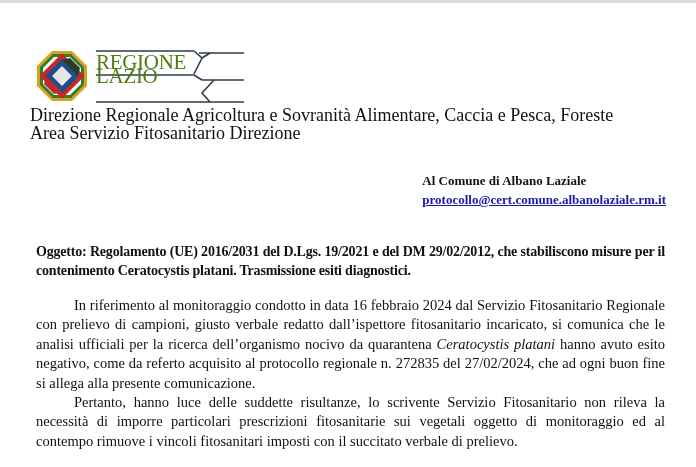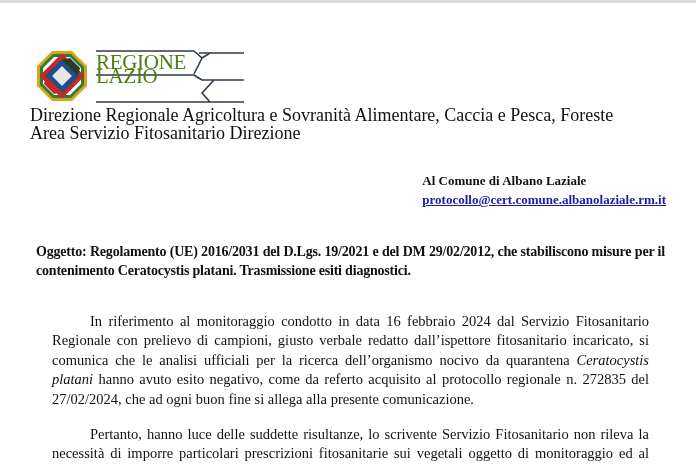--- a/index.html
+++ b/index.html
@@ -28,21 +28,21 @@
     .recipient a { color: #1a1aa6; display: block; }
     .subject {
       position: absolute; left: 36px; top: 242px; width: 629px;
       font-weight: bold; font-size: 14px; line-height: 19px; text-align: justify;
       font-family: "Liberation Serif", serif; letter-spacing: -0.2px;
     }
     .body-text {
       position: absolute; left: 36px; top: 296px; width: 629px;
       font-size: 14.5px; line-height: 19.4px; text-align: justify;
     }
-    .body-text p { margin: 16px; text-indent: 38px; }
+    .body-text p { margin: 0; text-indent: 38px; }
     .body-text em { font-style: italic; }
   </style>
 </head>
 <body>
 
 <div class="topbar"></div>
 
 <div class="logo-wrap">
   <svg class="emblem" viewBox="0 0 52 52" width="52" height="52">
     <polygon points="16,1 36,1 51,16 51,36 36,51 16,51 1,36 1,16" fill="#d9a21b"></polygon>

